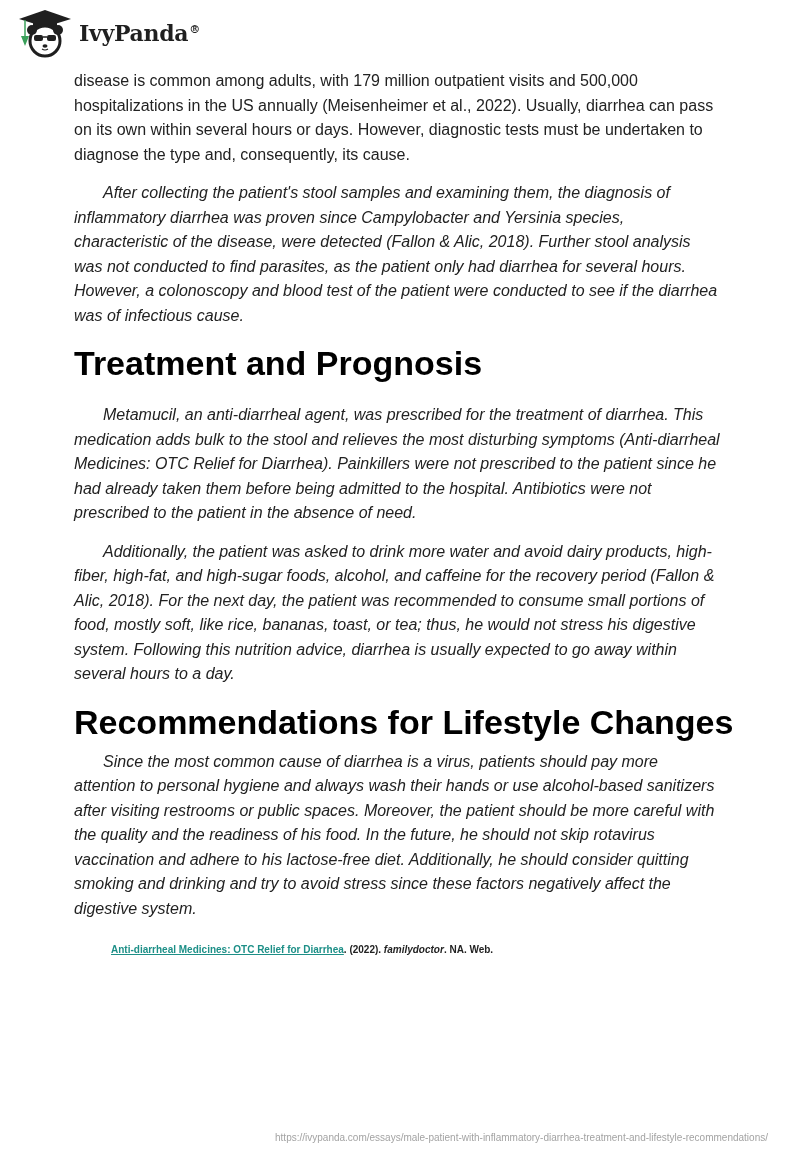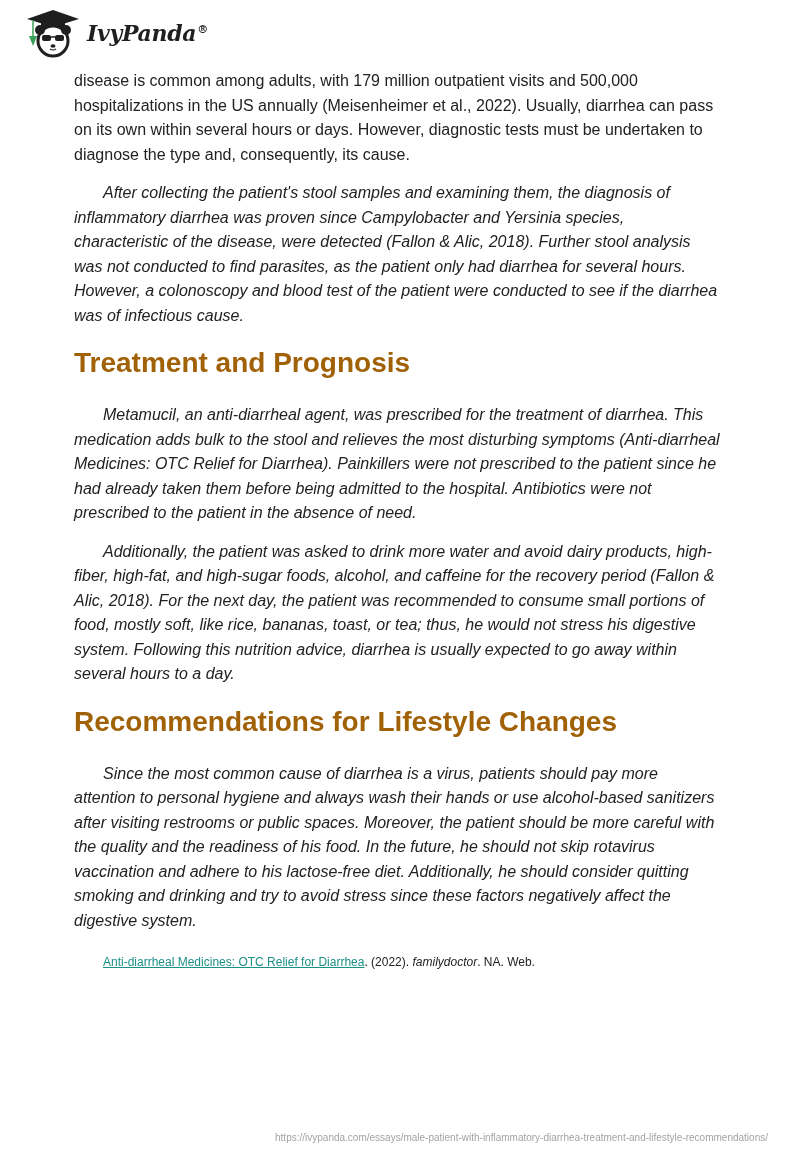--- a/index.html
+++ b/index.html
@@ -1,32 +1,32 @@
 <!DOCTYPE html>
 <html><head>
 <meta charset="utf-8">
 <style>
   html, body { margin: 0; padding: 0; background: #ffffff; }
   body { width: 800px; height: 1160px; position: relative; overflow: hidden;
          font-family: "Liberation Sans", sans-serif; color: #222222; }
 
-  .header { position: absolute; left: 8px; top: 0; width: 725px; height: 62px; font-style: italic; }
+  .header { position: absolute; left: 0; top: 0; width: 725px; height: 62px; }
   .logo { position: absolute; left: 17px; top: 8px; display: flex; align-items: center; }
   .logo-mark { width: 56px; height: 50px; }
   .logo-text { font-family: "DejaVu Serif", serif; font-weight: bold; font-size: 22px;
                color: #1f1f1f; margin-left: 6px; letter-spacing: -0.3px; }
   .logo-text sup { font-size: 11px; vertical-align: super; margin-left: 1px; }
   .doc-title { position: absolute; right: 32px; top: 14px; font-size: 13px; color: #8a8a8a; }
 
   .content { position: absolute; left: 74px; top: 69px; width: 660px; }
   p.body { margin: 0 12px 14px 0; font-size: 16px; line-height: 24.5px; color: #222222; }
   p.indent { text-indent: 29px; font-style: italic; }
-  h2 { font-size: 28px; font-weight: bold; margin: 0; color: #a16207; line-height: 36px; }
+  h2 { font-size: 34px; font-weight: bold; margin: 0; color: #000000; line-height: 36px; }
 
-  .ref { font-size: 12px; line-height: 24px; margin: 0; padding-left: 29px; }
+  .ref { font-size: 10px; line-height: 24px; margin: 8px; padding-left: 29px; font-weight: bold; }
   .ref a { color: #1d8f87; text-decoration: underline; }
   .ref em { font-style: italic; }
 
   .footer-url { position: absolute; right: 32px; top: 1132px; font-size: 10px; color: #a3a3a3; }
 </style>
 </head>
 <body>
 
 <div class="header">
   <div class="logo">
@@ -59,21 +59,21 @@
     <p class="body indent" style="margin-bottom:17px;">After collecting the patient's stool samples and examining them, the diagnosis of inflammatory diarrhea was proven since Campylobacter and Yersinia species, characteristic of the disease, were detected (Fallon &amp; Alic, 2018). Further stool analysis was not conducted to find parasites, as the patient only had diarrhea for several hours. However, a colonoscopy and blood test of the patient were conducted to see if the diarrhea was of infectious cause.</p>
   </section>
 
   <section>
     <h2 style="margin-bottom:22px;">Treatment and Prognosis</h2>
     <p class="body indent">Metamucil, an anti-diarrheal agent, was prescribed for the treatment of diarrhea. This medication adds bulk to the stool and relieves the most disturbing symptoms (Anti-diarrheal Medicines: OTC Relief for Diarrhea). Painkillers were not prescribed to the patient since he had already taken them before being admitted to the hospital. Antibiotics were not prescribed to the patient in the absence of need.</p>
     <p class="body indent" style="margin-bottom:17px;">Additionally, the patient was asked to drink more water and avoid dairy products, high-fiber, high-fat, and high-sugar foods, alcohol, and caffeine for the recovery period (Fallon &amp; Alic, 2018). For the next day, the patient was recommended to consume small portions of food, mostly soft, like rice, bananas, toast, or tea; thus, he would not stress his digestive system. Following this nutrition advice, diarrhea is usually expected to go away within several hours to a day.</p>
   </section>
 
   <section>
-    <h2 style="margin-bottom:22px;">Recommendations for Lifestyle Changes</h2>
+    <h2 style="margin-bottom:10px;">Recommendations for Lifestyle Changes</h2>
     <p class="body indent" style="margin-bottom:17px;">Since the most common cause of diarrhea is a virus, patients should pay more attention to personal hygiene and always wash their hands or use alcohol-based sanitizers after visiting restrooms or public spaces. Moreover, the patient should be more careful with the quality and the readiness of his food. In the future, he should not skip rotavirus vaccination and adhere to his lactose-free diet. Additionally, he should consider quitting smoking and drinking and try to avoid stress since these factors negatively affect the digestive system.</p>
   </section>
 
   <section>
     <p class="ref"><a href="#">Anti-diarrheal Medicines: OTC Relief for Diarrhea</a><span>. (2022). </span><em>familydoctor</em><span>. NA. Web.</span></p>
   </section>
 </div>
 
 <div class="footer-url">https://ivypanda.com/essays/male-patient-with-inflammatory-diarrhea-treatment-and-lifestyle-recommendations/</div>
 

